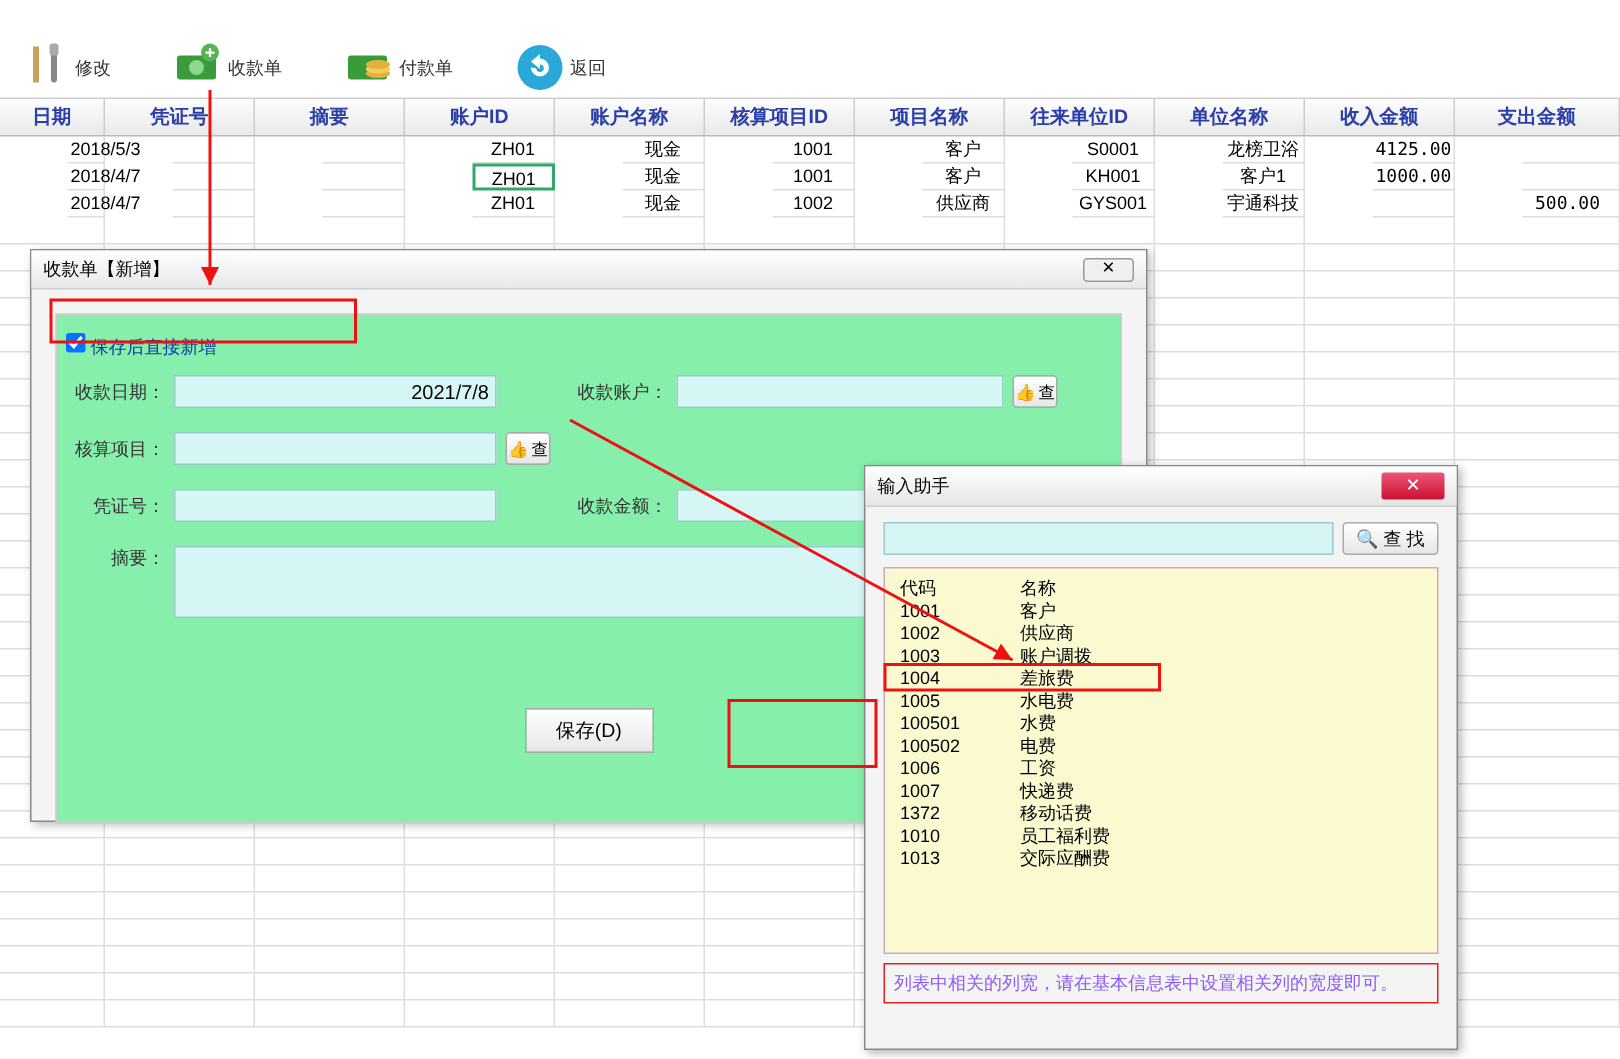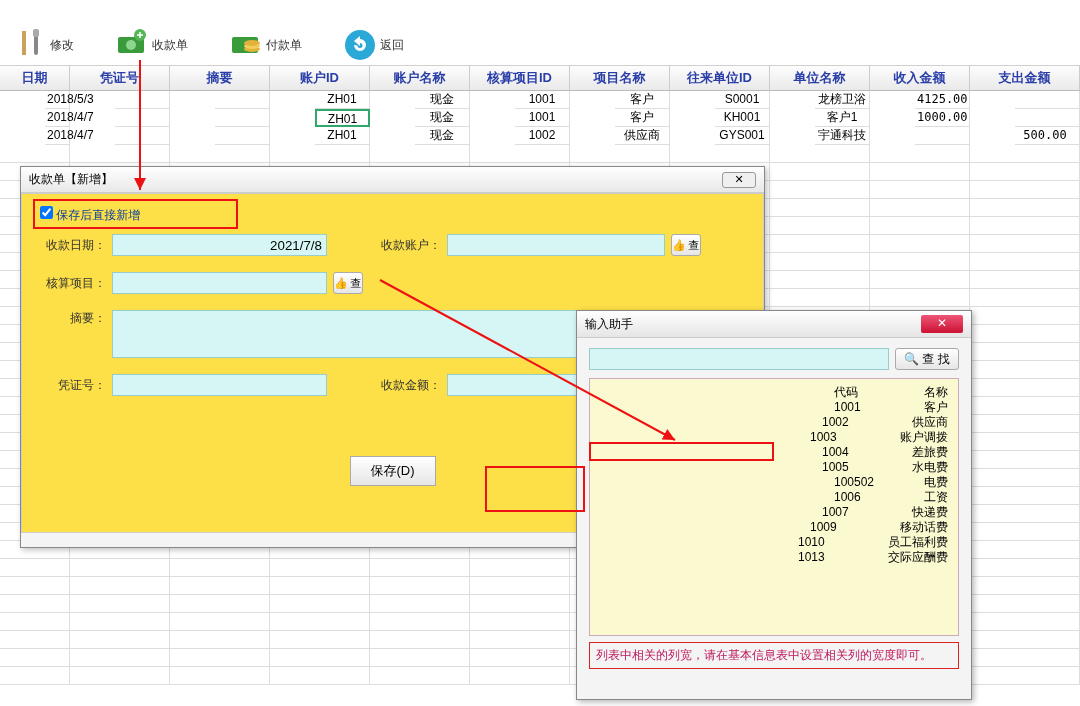--- a/index.html
+++ b/index.html
@@ -82,21 +82,21 @@
   justify-content:space-between;
   align-items:center;
 }
 .dlg-close{
   width: 34px; height: 16px;
   border:1px solid #999; border-radius:3px;
   background:#f0f0f0;
   text-align:center; line-height:13px;
   font-size:11px; cursor:pointer;
 }
-.dlg-body { padding: 8px 16px; border:1px solid #ccc; margin: 0; background:#fde047; height: calc(100% - 40px);}
+.dlg-body { padding: 8px 4px; border:1px solid #ccc; margin: 16px; background:#86efac; height: calc(100% - 40px);}
 .check-row { padding: 4px 0 10px 2px; }
 .check-row label{ color:#1040a0; }
 .form-row { display:flex; align-items:center; margin-bottom: 16px; gap:6px;}
 .form-label{ width:68px; text-align:right; color:#333;}
 .form-input{ height:22px; border:1px solid #9cc; background:#d6f5f5; padding:2px 4px;text-align:right;}
 .form-input.w1{width:215px;}
 .form-input.w2{width:218px;}
 .form-input.tall{height:48px;width:560px;}
 .small-btn{
   width:30px; height:22px;
@@ -142,25 +142,25 @@
   display:inline-flex;align-items:center;justify-content:center;gap:3px;
   font-size:12px;cursor:pointer;
 }
 .list-box{
   background:#fbf9d0;
   border:1px solid #cab;
   height:258px;
   padding:6px 10px;
   overflow:hidden;
 }
-.list-row{display:flex;gap:30px;line-height:15px;justify-content:flex-end;}
+.list-row{display:flex;gap:20px;line-height:15px;}
 .list-code{width:60px;}
 .hint-box{
   border:1px solid #d22;
-  color:#be185d;
+  color:#8b5cf6;
   padding:4px 6px;
   margin-top:6px;
   font-size:12px;
 }
 
 
 .ann{position:absolute;border:2px solid #e11;pointer-events:none;}
 .ann1{left:33px;top:199px;width:205px;height:30px;}
 .ann2{left:485px;top:466px;width:100px;height:46px;}
 .ann3{left:589px;top:442px;width:185px;height:19px;}
@@ -676,31 +676,31 @@
       <span style="width:34px"></span>
       <span class="form-label">收款账户：</span>
       <input class="form-input w2" style="">
       <span class="small-btn">👍<span>查</span></span>
     </div>
     <div class="form-row">
       <span class="form-label">核算项目：</span>
       <input class="form-input w1" style="">
       <span class="small-btn">👍<span>查</span></span>
     </div>
-    <div class="form-row" style="align-items:flex-start">
-      <span class="form-label">摘要：</span>
-      <textarea class="form-input tall" style=""></textarea>
-    </div>
     <div class="form-row">
       <span class="form-label">凭证号：</span>
       <input class="form-input w1" style="">
       <span style="width:34px"></span>
       <span class="form-label">收款金额：</span>
       <input class="form-input w2" style="">
     </div>
+    <div class="form-row" style="align-items:flex-start">
+      <span class="form-label">摘要：</span>
+      <textarea class="form-input tall" style=""></textarea>
+    </div>
     <div style="text-align:center;margin-top:60px;">
       <button class="save-btn">保存(D)</button>
     </div>
   </div>
 </div>
 
 <div class="dialog2">
   <div class="dlg2-title">
     <span>输入助手</span>
     <span class="dlg2-close">✕</span>
@@ -729,33 +729,37 @@
         </div>
         <div class="list-row">
           <span class="list-code">1004</span>
           <span>差旅费</span>
         </div>
         <div class="list-row">
           <span class="list-code">1005</span>
           <span>水电费</span>
         </div>
         <div class="list-row">
+          <span class="list-code">100501</span>
+          <span>水费</span>
+        </div>
+        <div class="list-row">
           <span class="list-code">100502</span>
           <span>电费</span>
         </div>
         <div class="list-row">
           <span class="list-code">1006</span>
           <span>工资</span>
         </div>
         <div class="list-row">
           <span class="list-code">1007</span>
           <span>快递费</span>
         </div>
         <div class="list-row">
-          <span class="list-code">1009</span>
+          <span class="list-code">1372</span>
           <span>移动话费</span>
         </div>
         <div class="list-row">
           <span class="list-code">1010</span>
           <span>员工福利费</span>
         </div>
         <div class="list-row">
           <span class="list-code">1013</span>
           <span>交际应酬费</span>
         </div>

